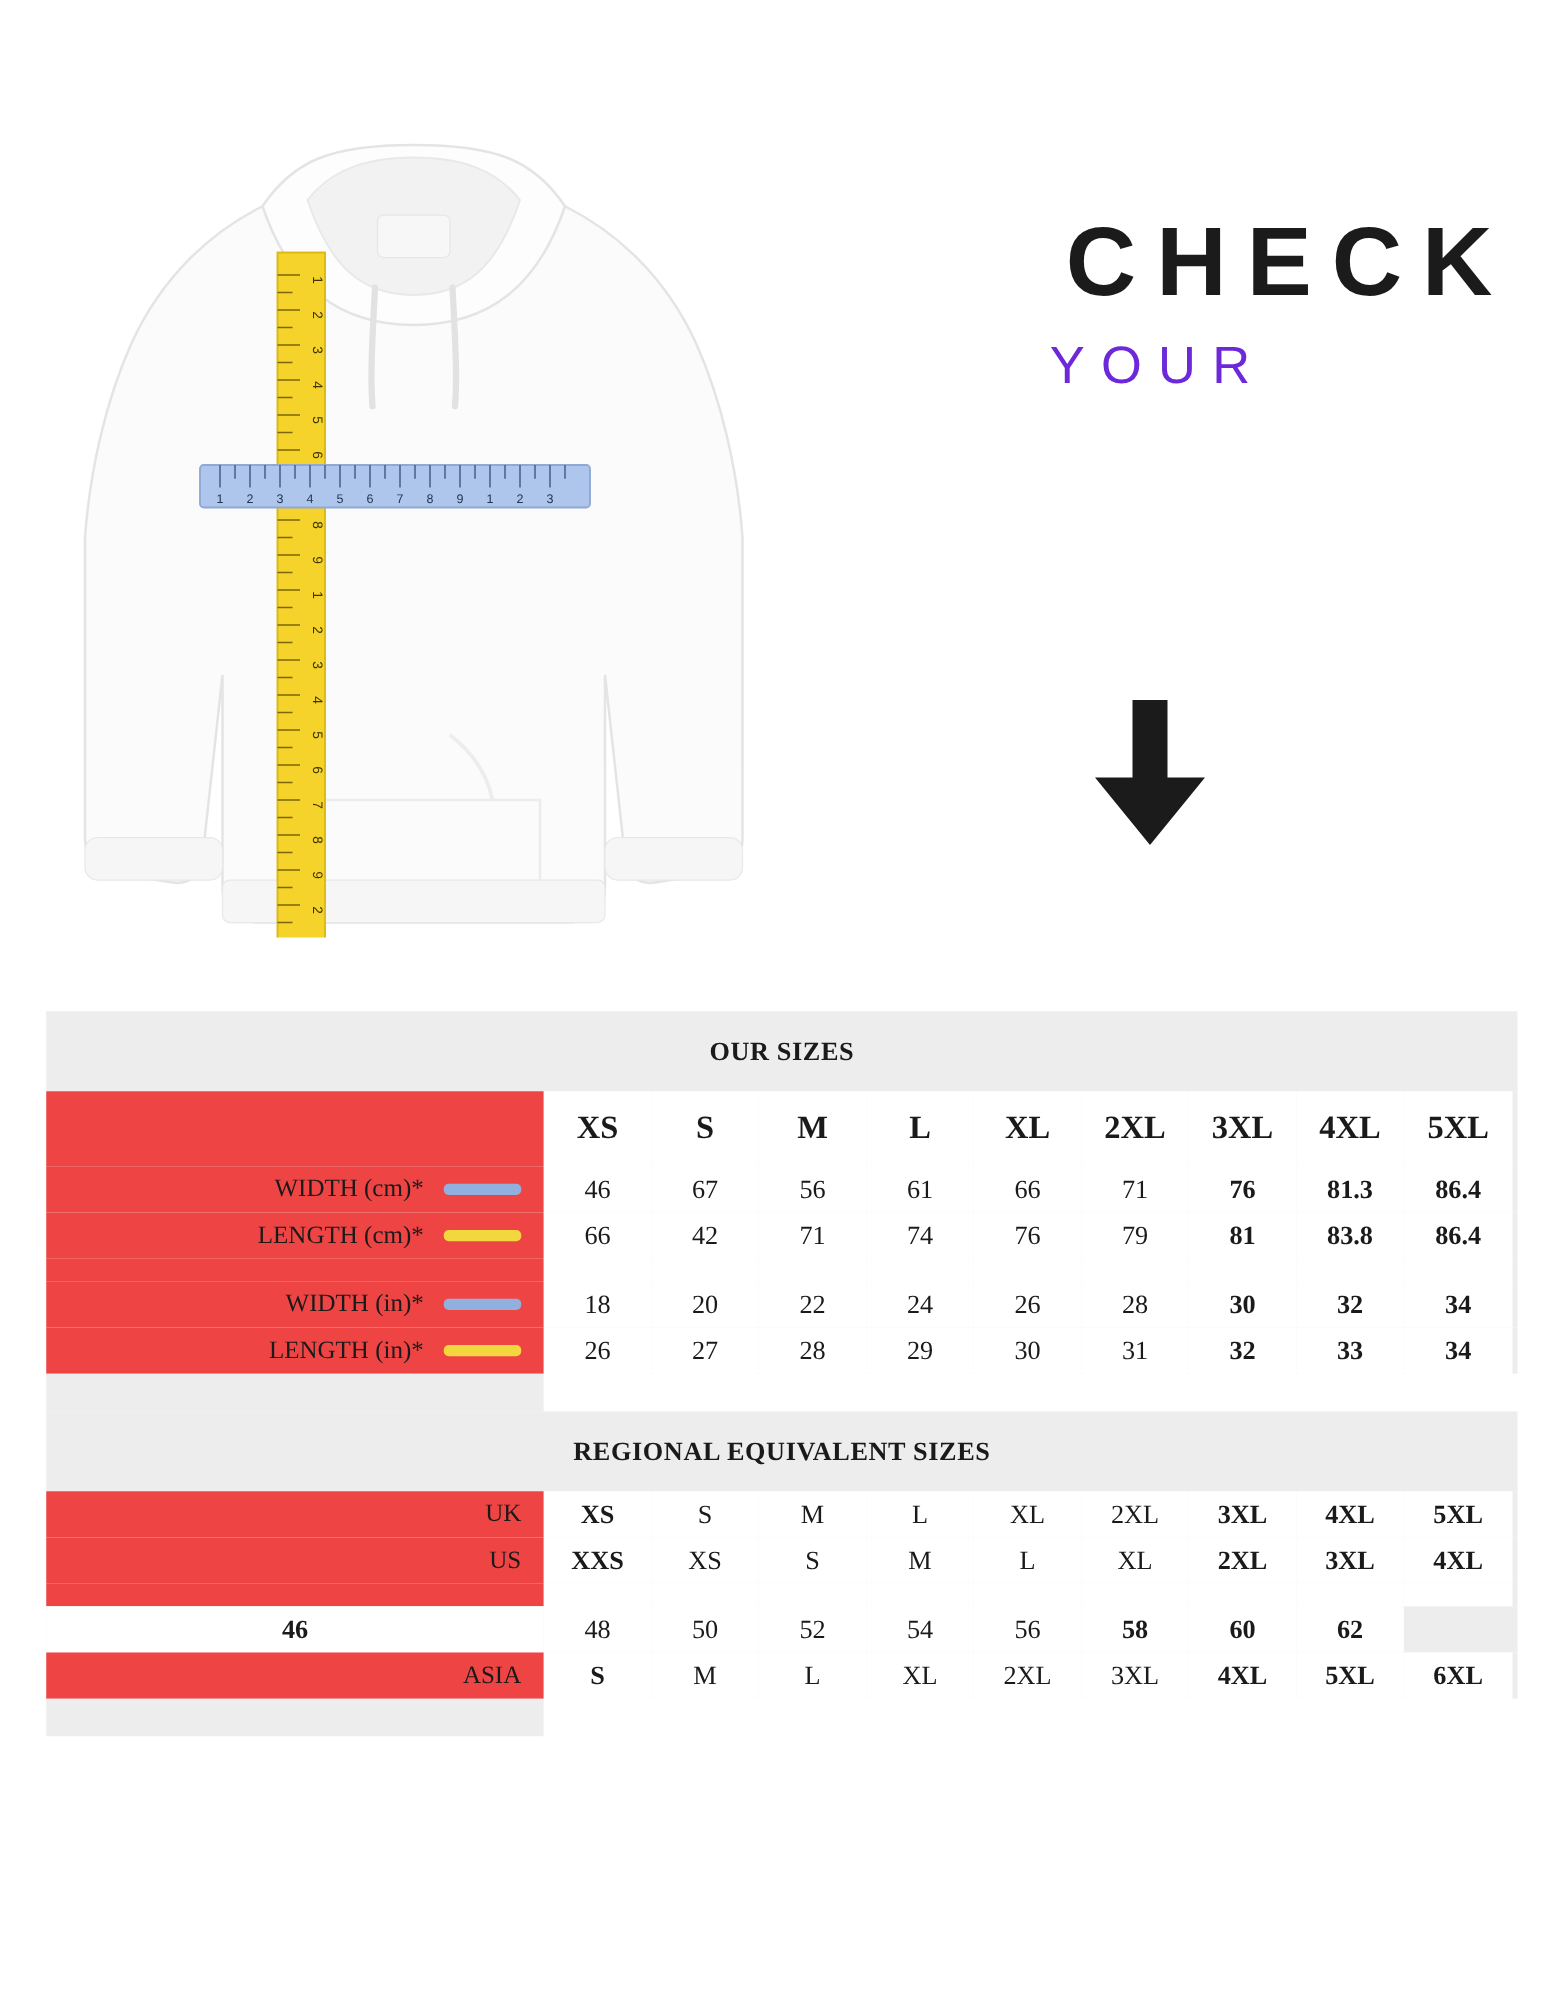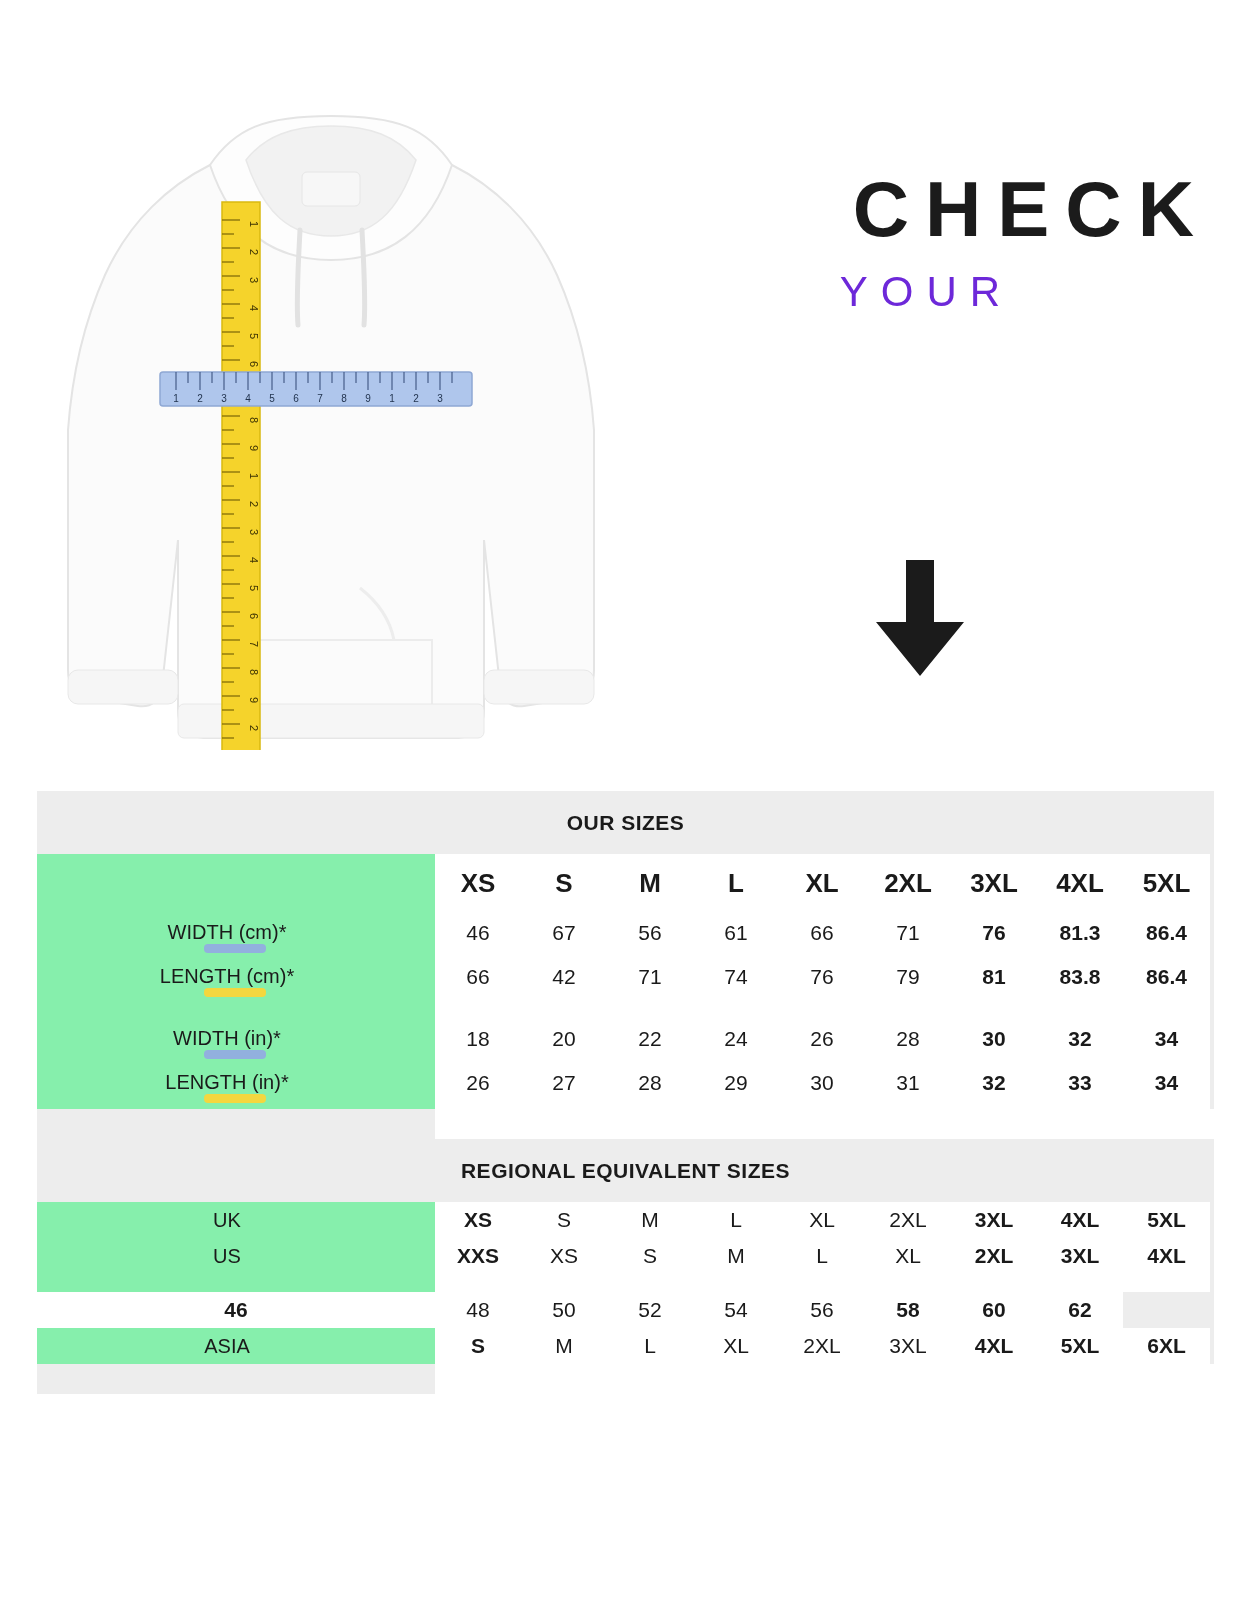--- a/index.html
+++ b/index.html
@@ -70,50 +70,50 @@
     top: 560px;
     width: 580px;
     display: flex;
     justify-content: center;
   }
 
   
   .table-block {
     position: absolute;
     left: 37px;
-    top: 791px;
+    top: 809px;
     width: 1177px;
     font-size: 19px;
+    font-family: Liberation Serif, serif;
   }
   .band {
     background: #ededed;
     text-align: center;
     font-weight: bold;
     font-size: 21px;
     letter-spacing: 0.5px;
     padding: 20px 0 19px 0;
   }
   .grid {
     display: grid;
     grid-template-columns: 398px 86px 86px 86px 86px 86px 86px 86px 86px 87px;
     background: #ededed;
   }
   .grid .cell {
     text-align: center;
     padding: 6px 0;
   }
   .grid .label {
-    background: #86efac;
+    background: #ef4444;
     display: flex;
     align-items: center;
     justify-content: flex-end;
     padding-right: 18px;
     font-size: 20px;
     box-sizing: border-box;
-    flex-direction: column;
   }
   .grid .valcell {
     background: #ffffff;
   }
   .hdr-row .valcell {
     font-size: 26px;
     font-weight: bold;
     padding: 14px 0 16px 0;
   }
   .swatch {

